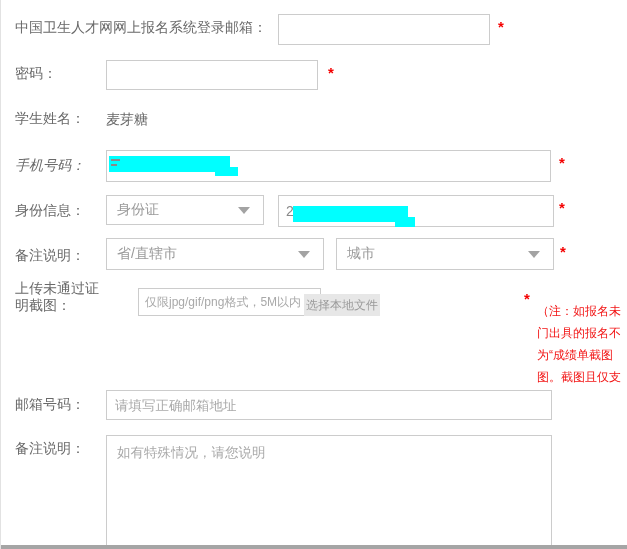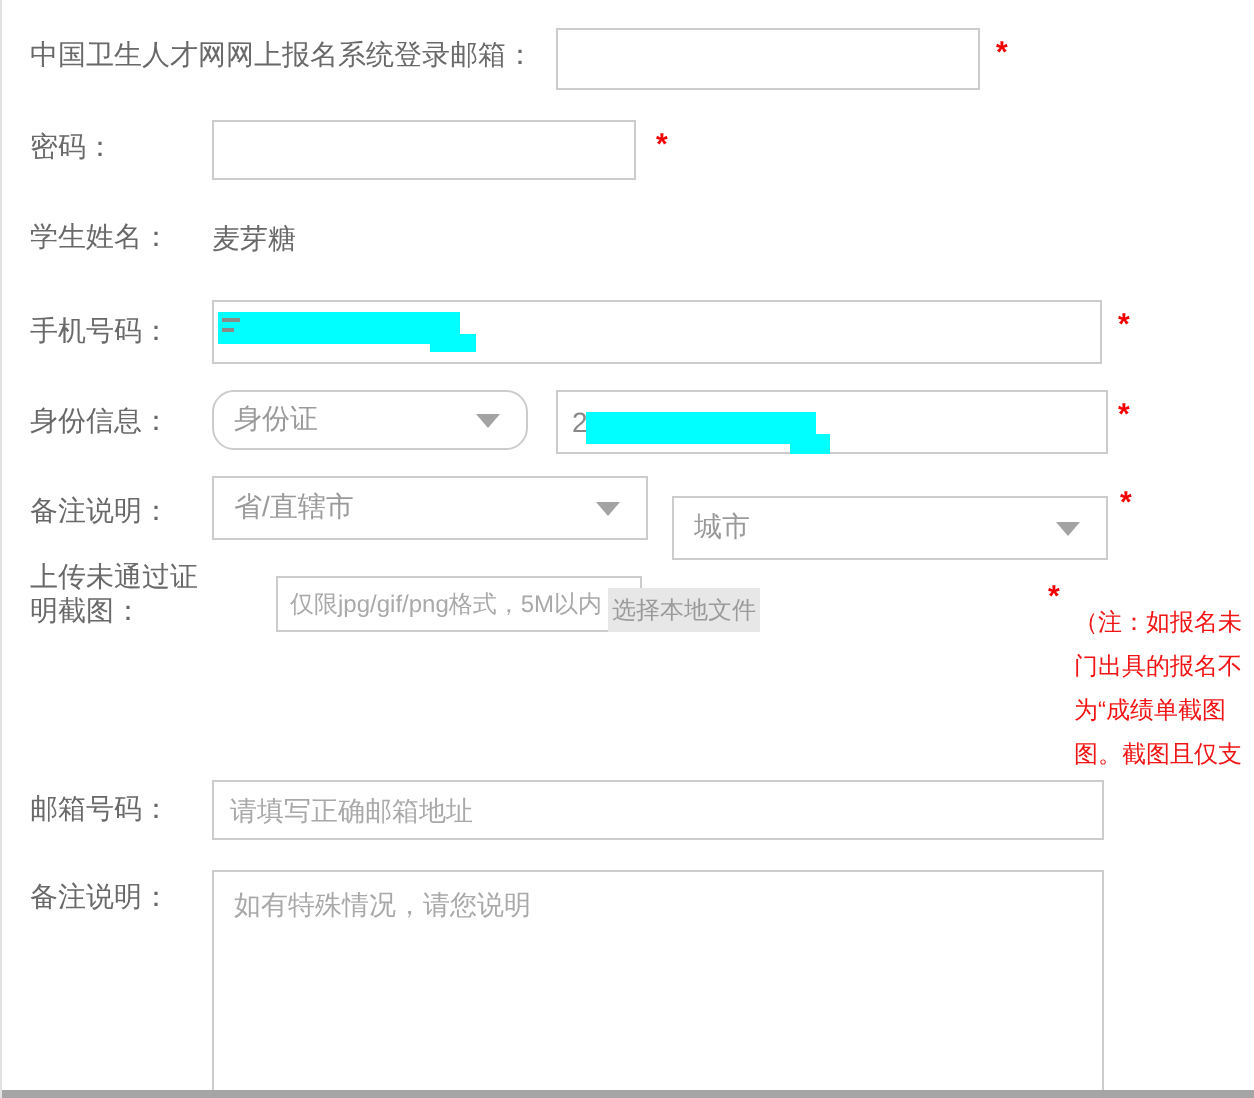--- a/index.html
+++ b/index.html
@@ -70,44 +70,44 @@
   <input class="txt-input" style="left: 277px; top: 14px; width: 212px; height: 31px;">
   <div class="req" style="left:497px; top:20px;">*</div>
 
   <div class="lbl" style="left:14px; top:65px;">密码：</div>
   <input class="txt-input" style="left: 105px; top: 60px; width: 212px; height: 30px;">
   <div class="req" style="left:327px; top:66px;">*</div>
 
   <div class="lbl" style="left:14px; top:110px;">学生姓名：</div>
   <div class="val" style="left:105px; top:111px;">麦芽糖</div>
 
-  <div class="lbl" style="left:14px; top:157px;">手机号码：</div>
+  <div class="lbl" style="left:14px; top:157px;font-style:italic;">手机号码：</div>
   <input class="txt-input" style="left: 105px; top: 150px; width: 445px; height: 32px;">
   <div class="redact" style="left:108px; top:156px; width:121px; height:16px;"></div>
   <div class="redact" style="left:214px; top:167px; width:23px; height:9px;"></div>
   <div class="artifact" style="left:110px; top:159px; width:9px; height:2px;"></div>
   <div class="artifact" style="left:110px; top:164px; width:6px; height:2px;"></div>
   <div class="req" style="left:558px; top:156px;">*</div>
 
   <div class="lbl" style="left:14px; top:202px;">身份信息：</div>
-  <div class="select-box" style="left:105px; top:195px; width:158px; height:30px;border-radius:11px;">
+  <div class="select-box" style="left:105px; top:195px; width:158px; height:30px;">
     <span class="sel-text">身份证</span>
     <span class="arrow"></span>
   </div>
   <input class="txt-input" style="left: 277px; top: 195px; width: 276px; height: 32px; padding: 0px 7px;" value="2">
   <div class="redact" style="left:292px; top:206px; width:115px; height:16px;"></div>
   <div class="redact" style="left:394px; top:217px; width:20px; height:10px;"></div>
   <div class="req" style="left:558px; top:201px;">*</div>
 
   <div class="lbl" style="left:14px; top:247px;">备注说明：</div>
   <div class="select-box" style="left:105px; top:238px; width:218px; height:32px;">
     <span class="sel-text">省/直辖市</span>
     <span class="arrow"></span>
   </div>
-  <div class="select-box" style="left:335px; top:248px; width:218px; height:32px;padding-left:32px;">
+  <div class="select-box" style="left:335px; top:238px; width:218px; height:32px;padding-left:32px;">
     <span class="sel-text">城市</span>
     <span class="arrow"></span>
   </div>
   <div class="req" style="left:559px; top:245px;">*</div>
 
   <div class="lbl wrap" style="left:14px; top:280px; width:90px;">上传未通过证明截图：</div>
   <input class="txt-input small-ph" style="left: 105px; top: 288px; width: 183px; height: 28px; padding: 0px 6px; margin-left: 32px;" placeholder="仅限jpg/gif/png格式，5M以内">
   <button class="file-btn" style="left:303px; top:294px; width:76px; height:22px;">选择本地文件</button>
   <div class="req" style="left:523px; top:292px;">*</div>
   <div class="note" style="left:536px; top:300px; width:200px;">

